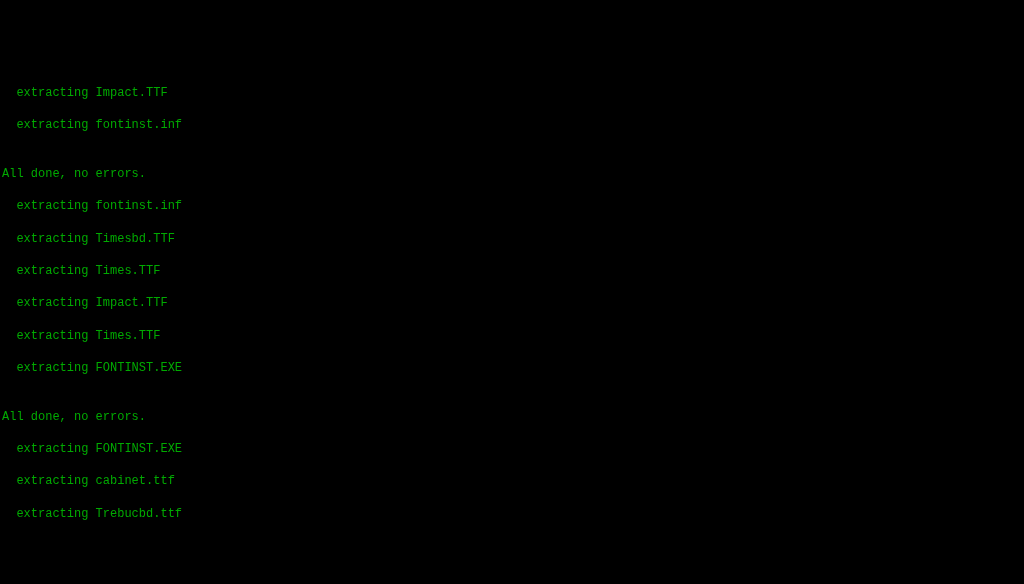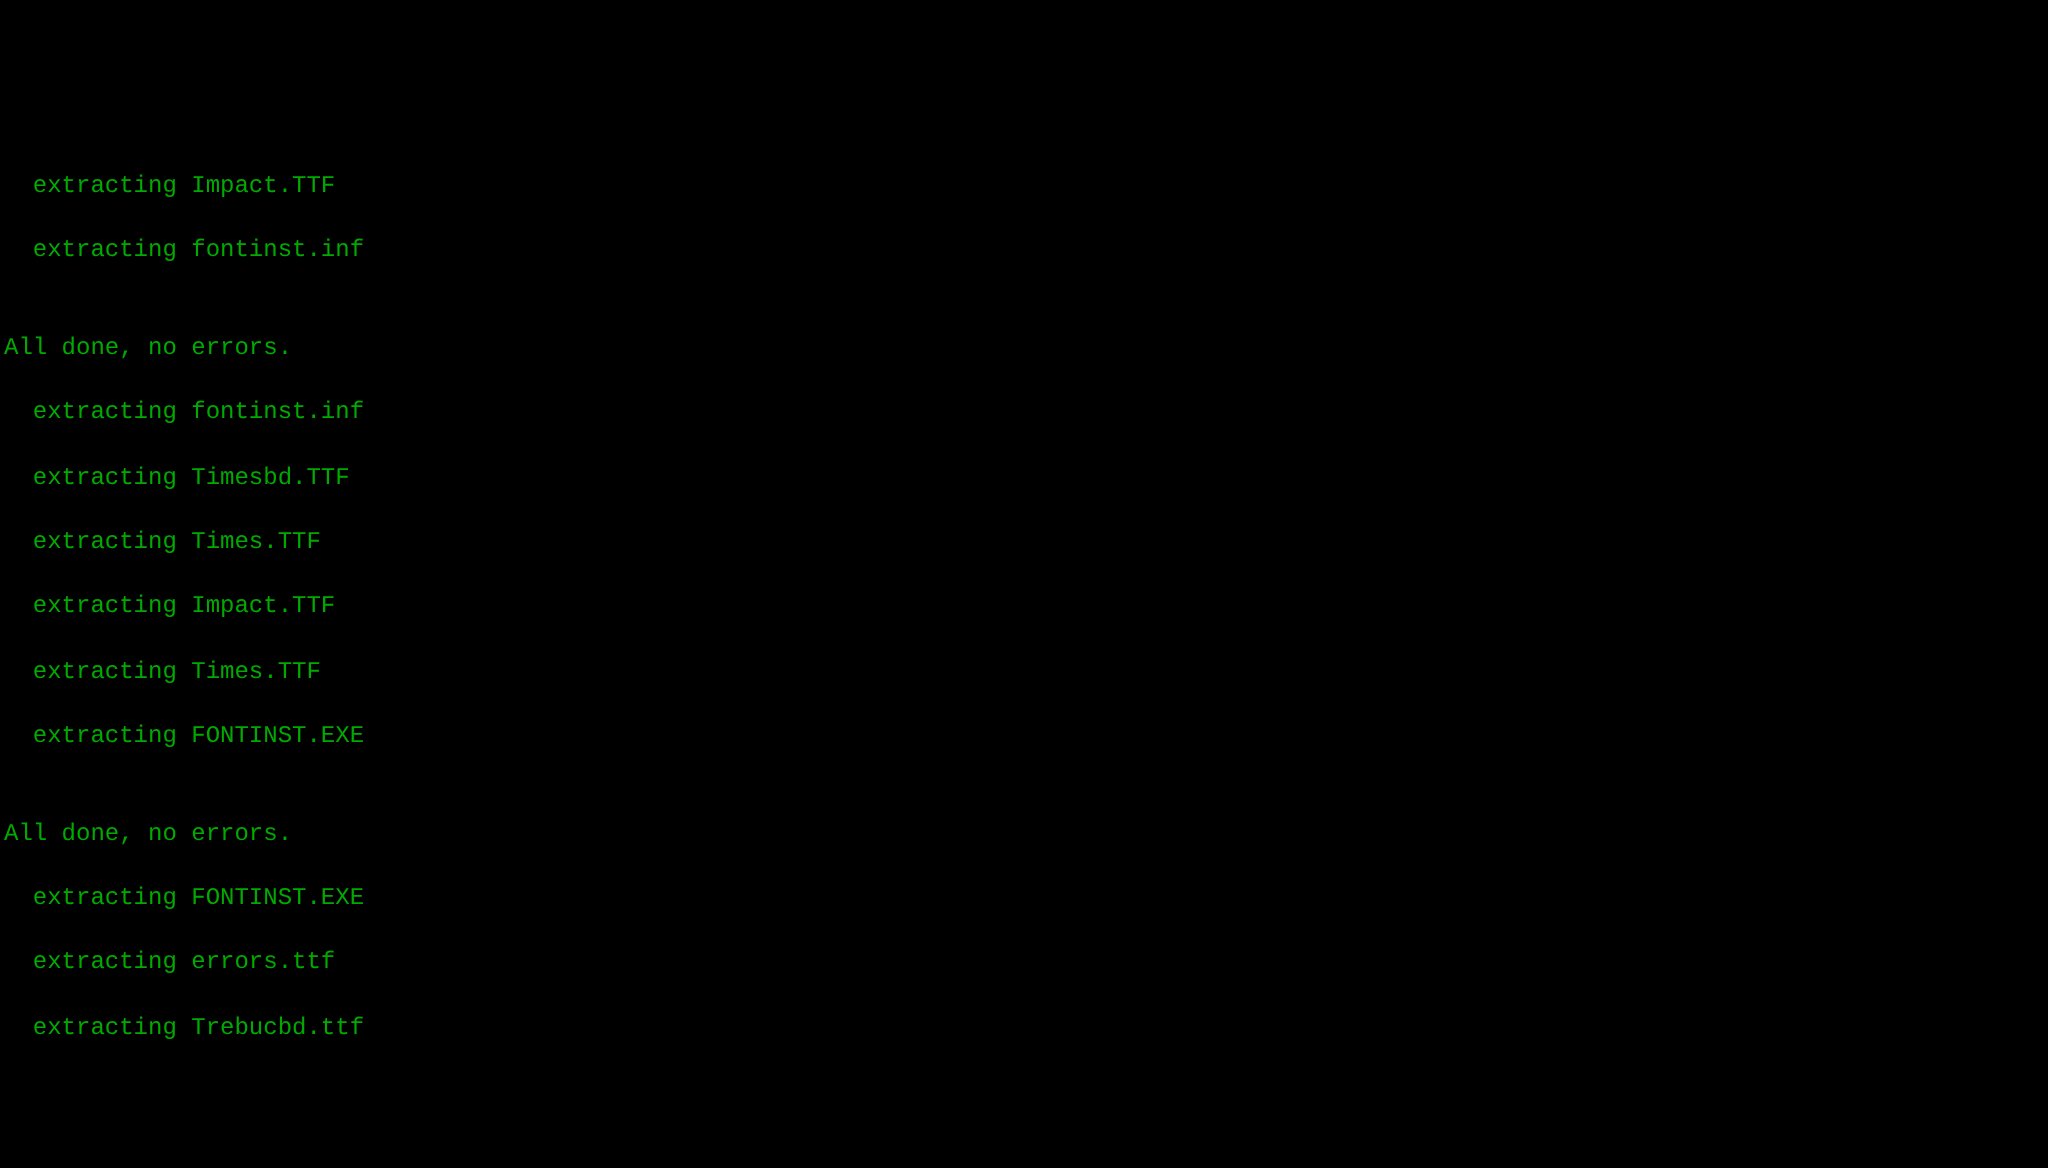--- a/index.html
+++ b/index.html
@@ -41,21 +41,21 @@
 <span class="line">All done, no errors.</span>
 <span class="line">  extracting fontinst.inf</span>
 <span class="line">  extracting Timesbd.TTF</span>
 <span class="line">  extracting Times.TTF</span>
 <span class="line">  extracting Impact.TTF</span>
 <span class="line">  extracting Times.TTF</span>
 <span class="line">  extracting FONTINST.EXE</span>
 <span class="line"></span>
 <span class="line">All done, no errors.</span>
 <span class="line">  extracting FONTINST.EXE</span>
-<span class="line">  extracting errors.ttf</span>
+<span class="line">  extracting cabinet.ttf</span>
 <span class="line">  extracting Trebucbd.ttf</span>
 
 
 
 <span class="line"></span>
 
 
 
 
 

